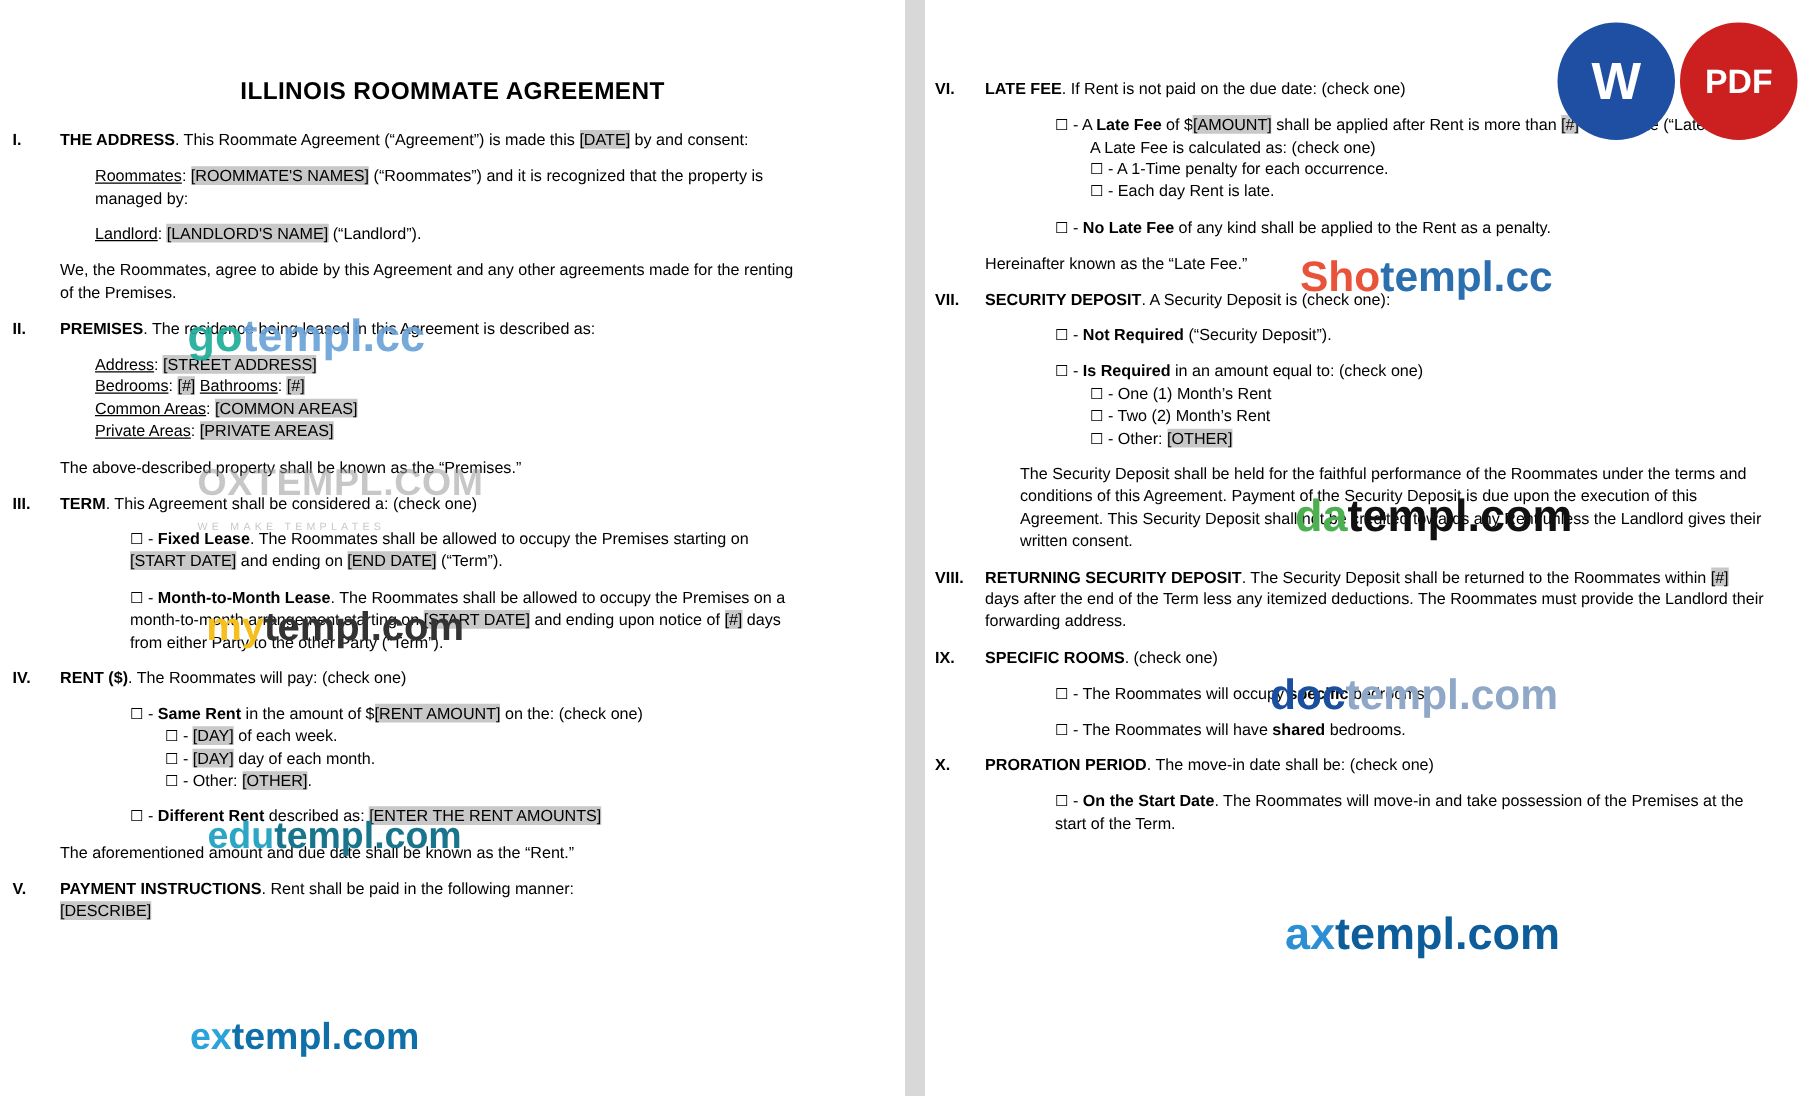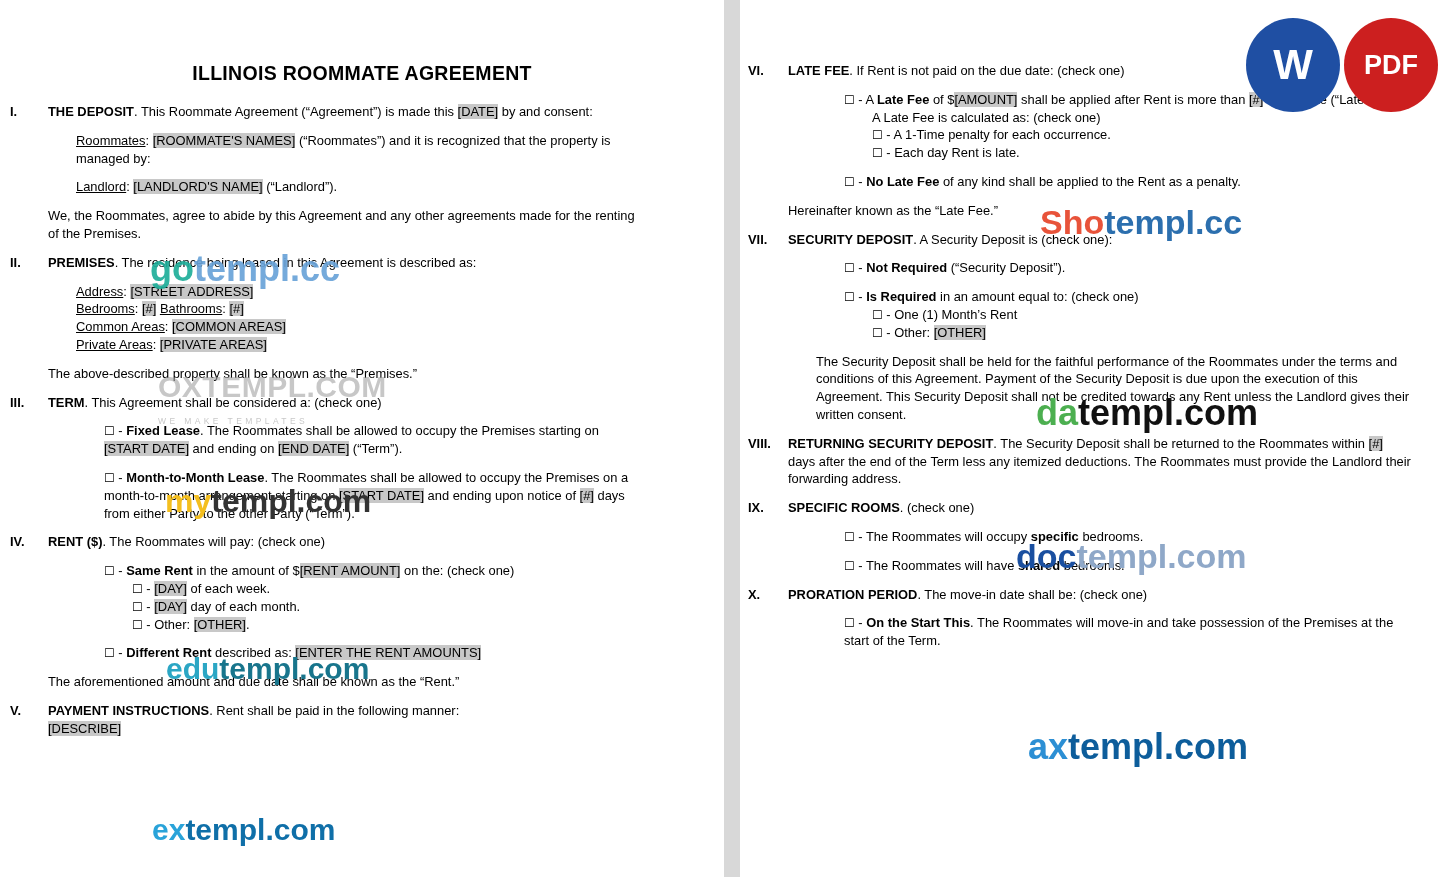--- a/index.html
+++ b/index.html
@@ -181,21 +181,21 @@
 <div class="gutter"></div>
 
 <div class="page page-left">
 
   <div class="doc-title">ILLINOIS ROOMMATE AGREEMENT</div>
 
   <div class="clause">
     <div class="num">I.</div>
     <div class="body">
       <div>
-        <b>THE DEPOSIT</b><span>. This Roommate Agreement (“Agreement”) is made this </span><span class="fill">[DATE]</span><span> by and consent:</span>
+        <b>THE ADDRESS</b><span>. This Roommate Agreement (“Agreement”) is made this </span><span class="fill">[DATE]</span><span> by and consent:</span>
       </div>
       <div class="indent1 gap">
         <u>Roommates</u>: <span class="fill">[ROOMMATE'S NAMES]</span> <span>(“Roommates”) and it is recognized that the property is managed by:</span>
       </div>
       <div class="indent1 gap">
         <u>Landlord</u>: <span class="fill">[LANDLORD'S NAME]</span> <span>(“Landlord”).</span>
       </div>
       <div class="gap">We, the Roommates, agree to abide by this Agreement and any other agreements made for the renting of the Premises.</div>
     </div>
   </div>
@@ -315,20 +315,23 @@
       <div class="indent2 gap">
         <span class="cb">☐</span> <span>- </span><b>Not Required</b><span> (“Security Deposit”).</span>
       </div>
       <div class="indent2 gap">
         <span class="cb">☐</span> <span>- </span><b>Is Required</b><span> in an amount equal to: (check one)</span>
       </div>
       <div class="indent3">
         <span class="cb">☐</span> <span>- One (1) Month’s Rent</span>
       </div>
       <div class="indent3">
+        <span class="cb">☐</span> <span>- Two (2) Month’s Rent</span>
+      </div>
+      <div class="indent3">
         <span class="cb">☐</span> <span>- Other: </span><span class="fill">[OTHER]</span>
       </div>
       <div class="indent1 gap">The Security Deposit shall be held for the faithful performance of the Roommates under the terms and conditions of this Agreement. Payment of the Security Deposit is due upon the execution of this Agreement. This Security Deposit shall not be credited towards any Rent unless the Landlord gives their written consent.</div>
     </div>
   </div>
 
   <div class="clause">
     <div class="num">VIII.</div>
     <div class="body">
       <div>
@@ -352,21 +355,21 @@
     </div>
   </div>
 
   <div class="clause">
     <div class="num">X.</div>
     <div class="body">
       <div>
         <b>PRORATION PERIOD</b><span>. The move-in date shall be: (check one)</span>
       </div>
       <div class="indent2 gap">
-        <span class="cb">☐</span> <span>- </span><b>On the Start This</b><span>. The Roommates will move-in and take possession of the Premises at the start of the Term.</span>
+        <span class="cb">☐</span> <span>- </span><b>On the Start Date</b><span>. The Roommates will move-in and take possession of the Premises at the start of the Term.</span>
       </div>
     </div>
   </div>
 
   <div class="wm wm-shotempl"><span>Sho</span><span class="b">templ.cc</span></div>
   <div class="wm wm-datempl"><span>da</span><span class="b">templ.com</span></div>
   <div class="wm wm-doctempl"><span>doc</span><span class="b">templ.com</span></div>
   <div class="wm wm-axtempl"><span>ax</span><span class="b">templ.com</span></div>
 
   <div class="badges">

